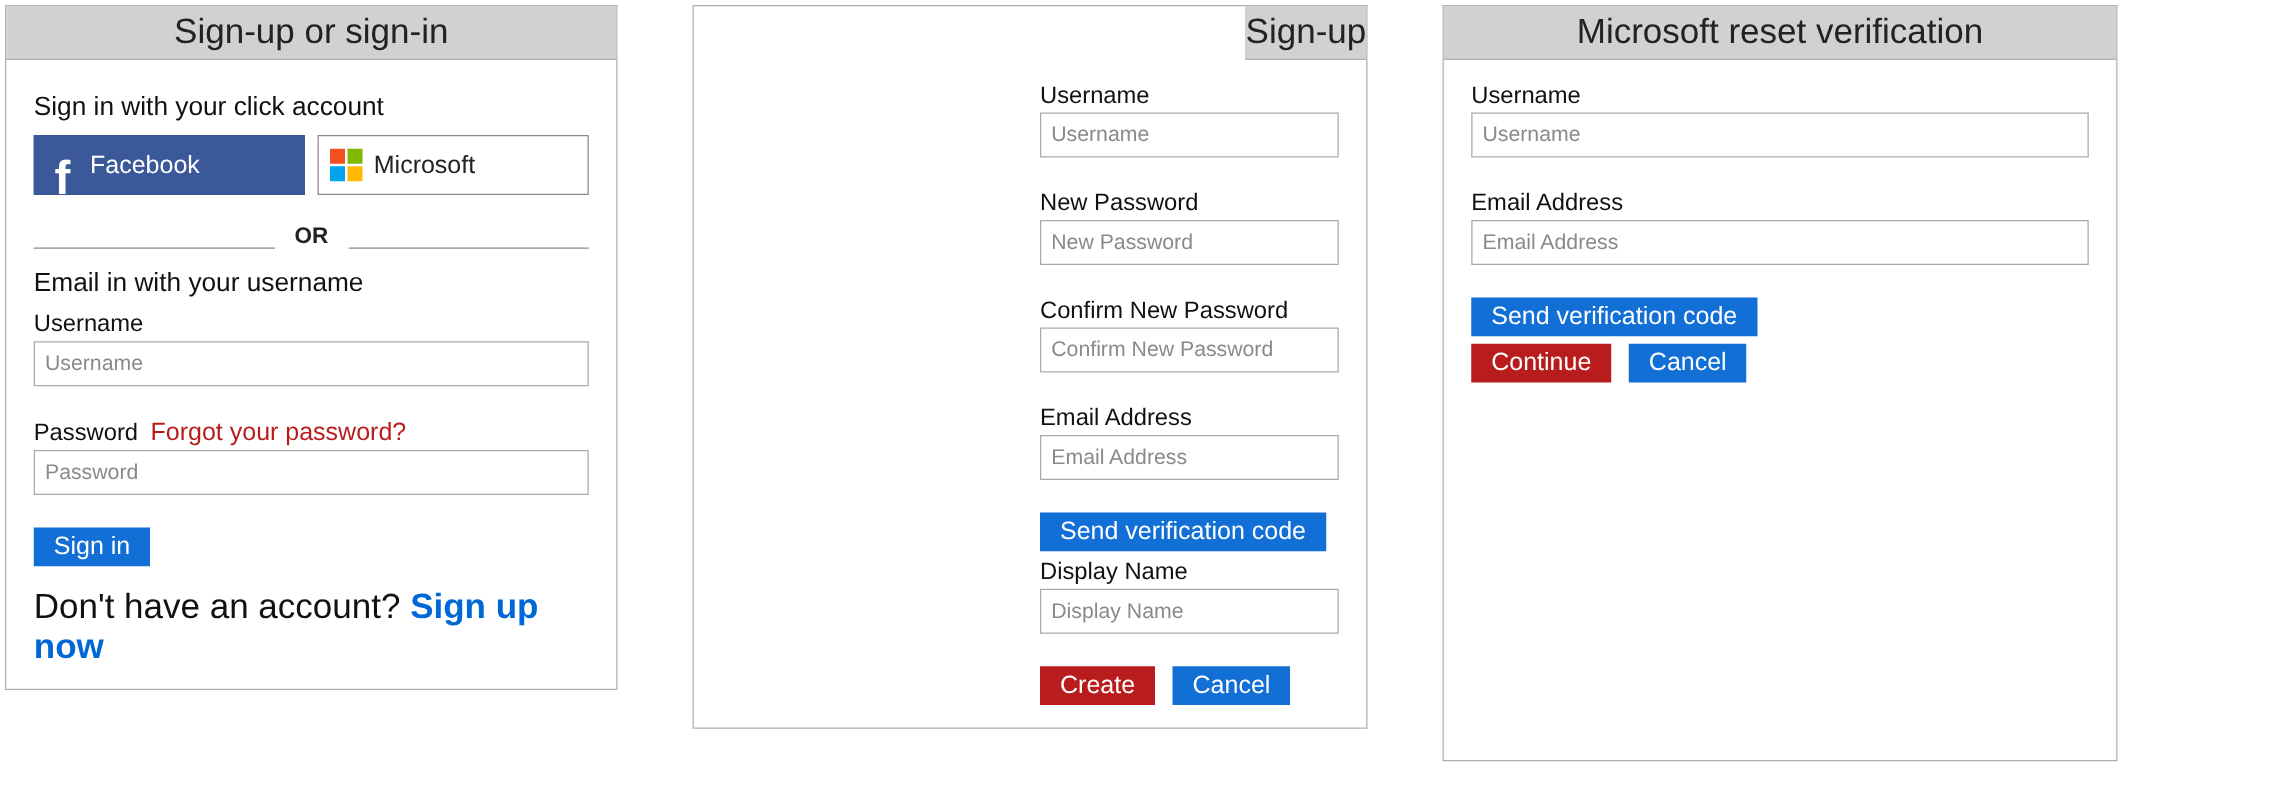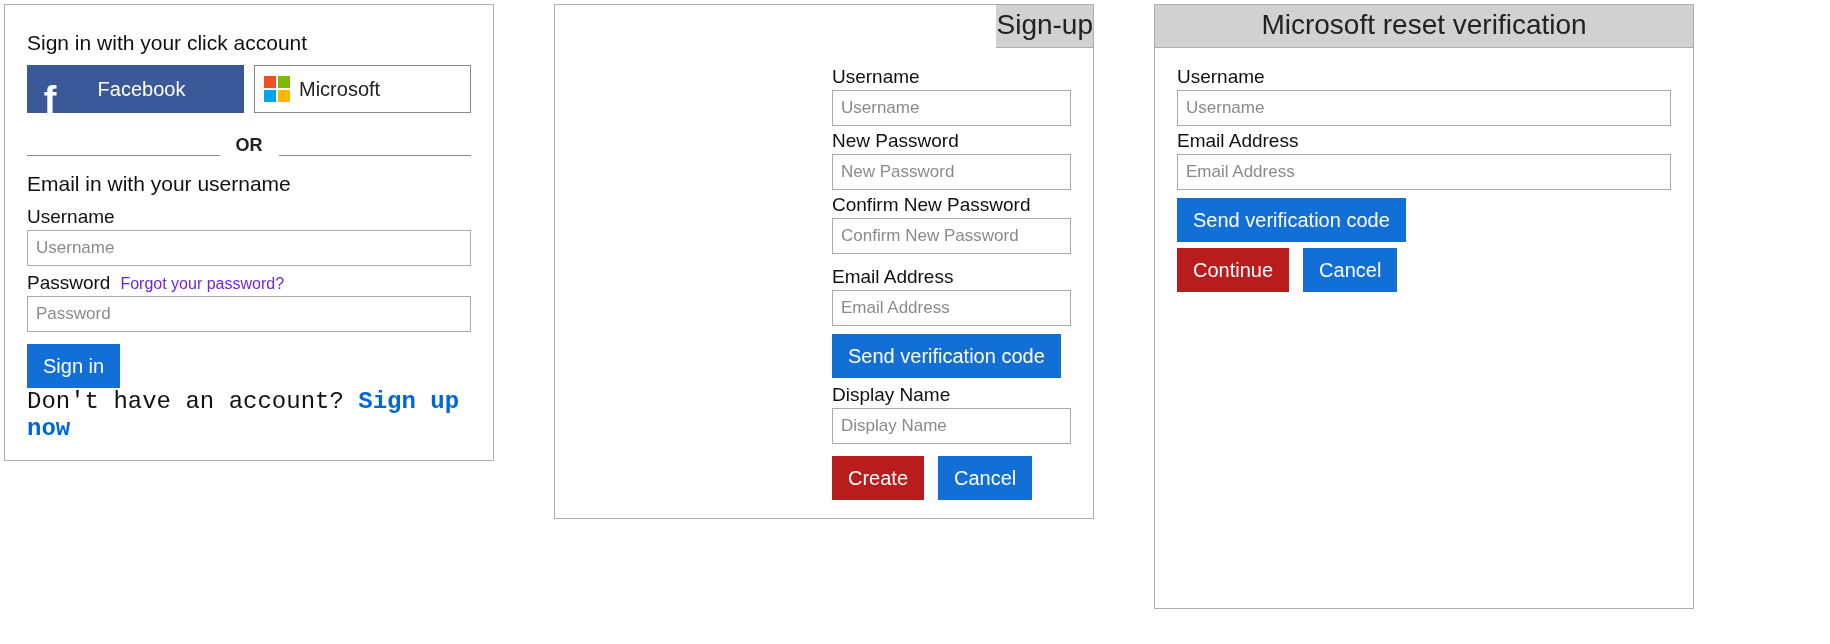--- a/index.html
+++ b/index.html
@@ -64,21 +64,20 @@
   .fb-f {
     font-family: Arial, sans-serif;
     color: #fff;
     font-weight: bold;
     font-size: 38px;
     line-height: 0.85;
     transform: translateY(4px);
   }
   .fb-label {
     flex: 1;
-    text-align: center;
     padding-right: 32px;
   }
   .ms-btn {
     background: #fff;
     color: #222;
     border: 1px solid #8a8a8a;
   }
   .ms-icon-box {
     width: 44px;
     height: 100%;
@@ -110,62 +109,62 @@
   .or-line {
     flex: 1;
     height: 0;
     border-top: 1px solid #888;
   }
   .or-text {
     font-weight: bold;
     font-size: 18px;
     color: #222;
   }
-  .field-group { margin-bottom: 4px; }
+  .field-group { margin-bottom: 26px; }
   .label-row {
     display: flex;
     align-items: baseline;
     gap: 10px;
     margin-bottom: 2px;
   }
   .field-label {
     font-size: 19px;
     color: #111;
   }
   .forgot-link {
-    color: #6d28d9;
-    font-size: 16px;
+    color: #b91c1c;
+    font-size: 20px;
     cursor: pointer;
   }
   input.text-input {
     width: 100%;
     height: 36px;
     border: 1px solid #aaa;
     padding: 4px 8px;
     font-size: 17px;
     color: #333;
     background: #fff;
   }
   input.text-input::placeholder { color: #8a8a8a; }
   .narrow-input { width: 420px; }
   .btn-row { display: flex; gap: 14px; margin-top: 8px; }
   .btn {
     border: none;
     color: #fff;
     font-size: 20px;
     padding: 0 16px;
     cursor: pointer;
-    height: 44px;
+    height: 31px;
   }
   .btn-primary { background: #126fd6; }
   .btn-grey { background: #b91c1c; }
   .signup-row {
-    font-size: 24px;
+    font-size: 28px;
     color: #111;
-    font-family: Liberation Mono, monospace;
+    margin-top: 16px;
   }
   .signup-link {
     color: #0067d6;
     font-weight: 600;
     cursor: pointer;
   }
   .info-text {
     font-size: 19px;
     color: #111;
     margin-top: 12px;
@@ -175,20 +174,21 @@
   .mt12 { margin-top: 12px; }
   
   .panel.signup { width: 540px; align-items: flex-end; }
   .panel.reset { width: 540px; }
   .panel.reset .panel-body { min-height: 560px; }
 </style>
 </head>
 <body>
 
 <div class="panel">
+  <div class="panel-header">Sign-up or sign-in</div>
   <div class="panel-body">
     <div class="section-heading">Sign in with your click account</div>
     <div class="social-row">
       <div class="social-btn fb-btn">
         <div class="fb-icon-box">
             <span class="fb-f">f</span>
           </div>
         <div class="fb-label">Facebook</div>
       </div>
       <div class="social-btn ms-btn">

